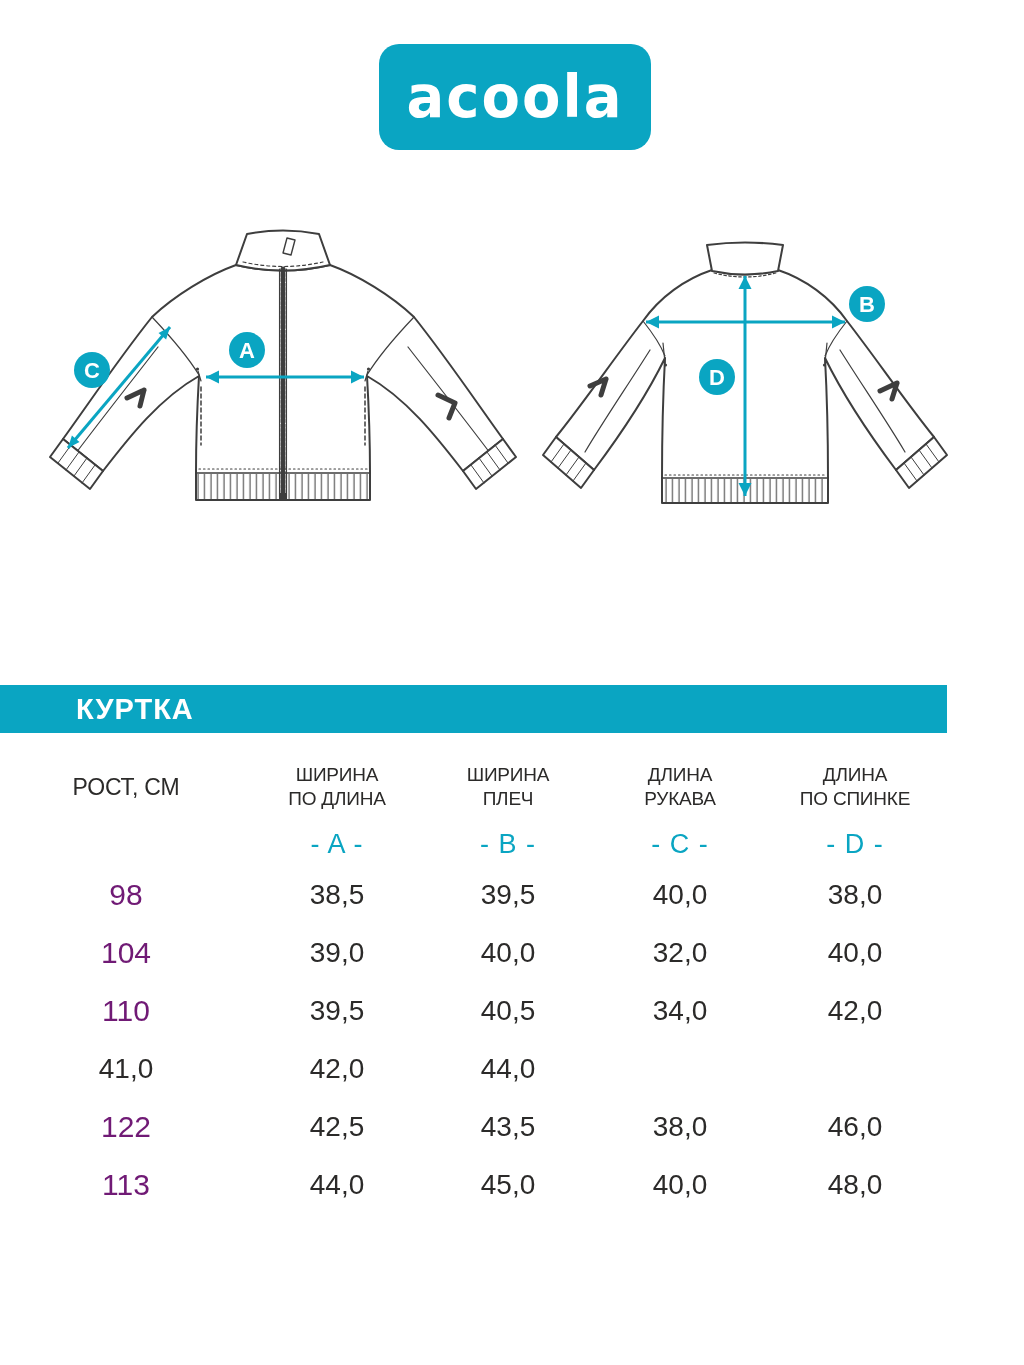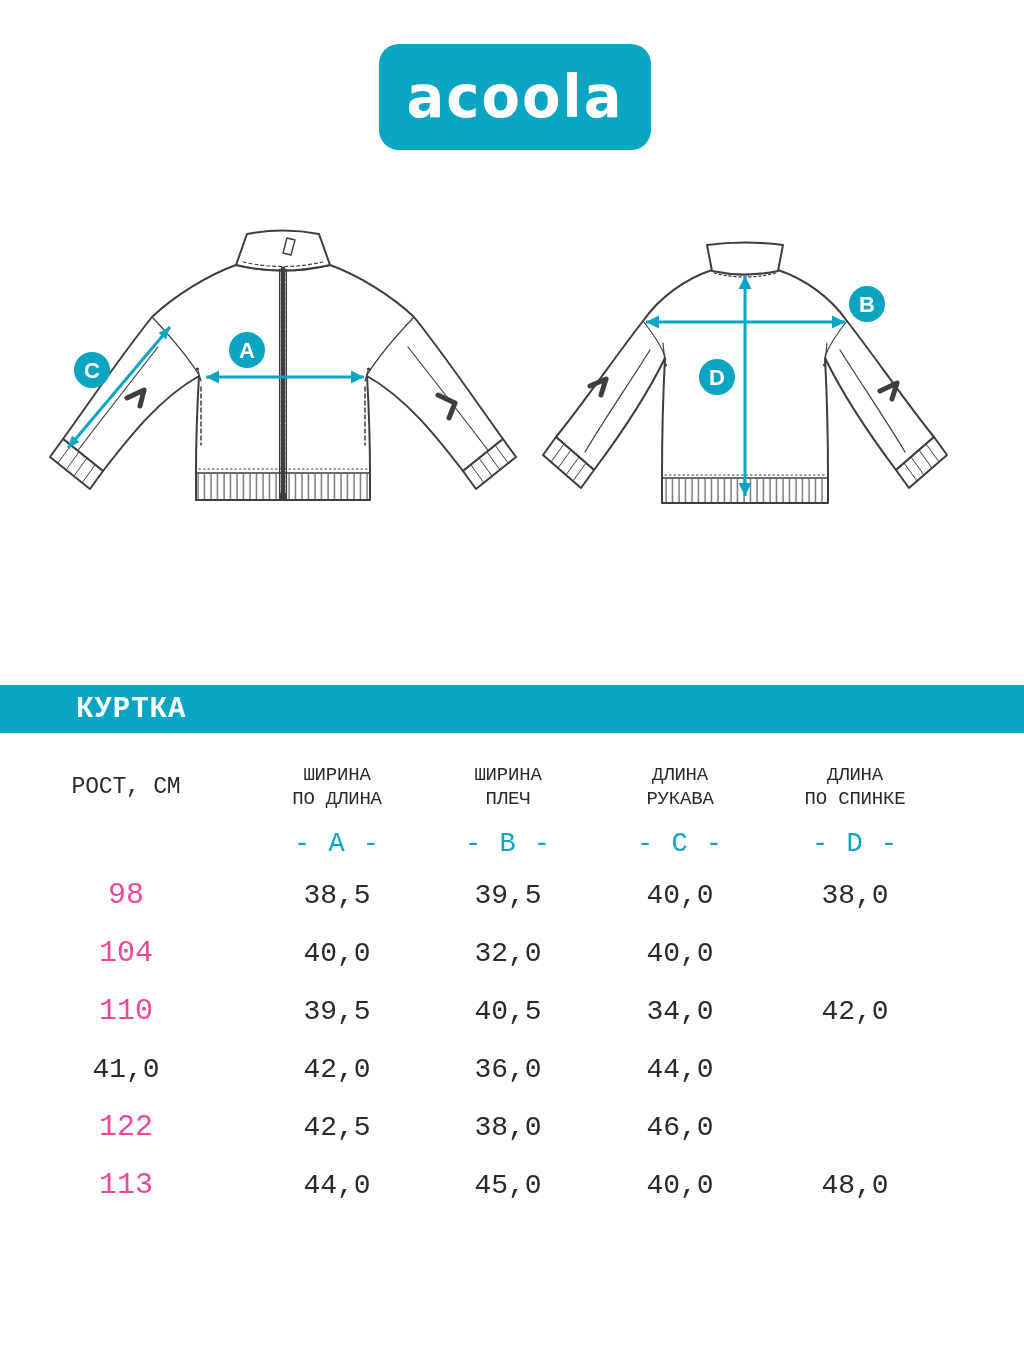--- a/index.html
+++ b/index.html
@@ -15,36 +15,36 @@
   }
   .logo-text{
     color:#ffffff;font-family:"DejaVu Sans", sans-serif;
     font-size:56px;font-weight:bold;letter-spacing:2px;line-height:1;
     transform:scaleY(1.05);
   }
   
   .diagram{position:absolute;left:0;top:205px;width:1024px;height:350px;}
   
   .band{
-    position:absolute;left:0;top:685px;width:1024px;height:48px;
-    background:#0aa5c2;display:flex;align-items:center;font-family:Liberation Mono, monospace;
+    position:absolute;left:0;top:685px;width:947px;height:48px;
+    background:#0aa5c2;display:flex;align-items:center;
   }
   .band-title{
     color:#ffffff;font-weight:bold;font-size:29px;letter-spacing:1px;
     margin-left:76px;
   }
   
   .tbl{position:absolute;left:0;top:752px;width:1024px;}
   .grid{display:grid;grid-template-columns:252px 170px 172px 172px 178px;}
-  .cell{display:flex;flex-direction:column;align-items:center;justify-content:center;text-align:center;font-family:Liberation Mono, monospace;}
+  .cell{display:flex;flex-direction:column;align-items:center;justify-content:center;text-align:center;}
   .hdr-row .cell{height:70px;font-size:19px;line-height:24px;letter-spacing:-0.2px;}
   .hdr-row .rowhdr{font-size:23px;}
   .letters-row .cell{height:44px;color:#0aa5c2;font-size:27px;letter-spacing:1px;}
   .data-row .cell{height:58px;font-size:28px;}
-  .data-row .size{color:#ec4899;font-size:30px;}
+  .data-row .size{color:#701a75;font-size:30px;}
 </style>
 </head>
 <body>
 
 <div class="logo">
   <span class="logo-text">acoola</span>
 </div>
 
 <svg class="diagram" viewBox="0 0 1024 350" xmlns="http://www.w3.org/2000/svg">
   <defs>
@@ -213,43 +213,44 @@
   <div class="grid data-row">
     <div class="cell size">98</div>
     <div class="cell">38,5</div>
     <div class="cell">39,5</div>
     <div class="cell">40,0</div>
     <div class="cell">38,0</div>
   </div>
 
   <div class="grid data-row">
     <div class="cell size">104</div>
+    <div class="cell">39,0</div>
     <div class="cell">40,0</div>
     <div class="cell">32,0</div>
     <div class="cell">40,0</div>
   </div>
 
   <div class="grid data-row">
     <div class="cell size">110</div>
     <div class="cell">39,5</div>
     <div class="cell">40,5</div>
     <div class="cell">34,0</div>
     <div class="cell">42,0</div>
   </div>
 
   <div class="grid data-row">
     <div class="cell">41,0</div>
     <div class="cell">42,0</div>
-    <div class="cell">36,0</div>
     <div class="cell">44,0</div>
   </div>
 
   <div class="grid data-row">
     <div class="cell size">122</div>
     <div class="cell">42,5</div>
+    <div class="cell">43,5</div>
     <div class="cell">38,0</div>
     <div class="cell">46,0</div>
   </div>
 
   <div class="grid data-row">
     <div class="cell size">113</div>
     <div class="cell">44,0</div>
     <div class="cell">45,0</div>
     <div class="cell">40,0</div>
     <div class="cell">48,0</div>

